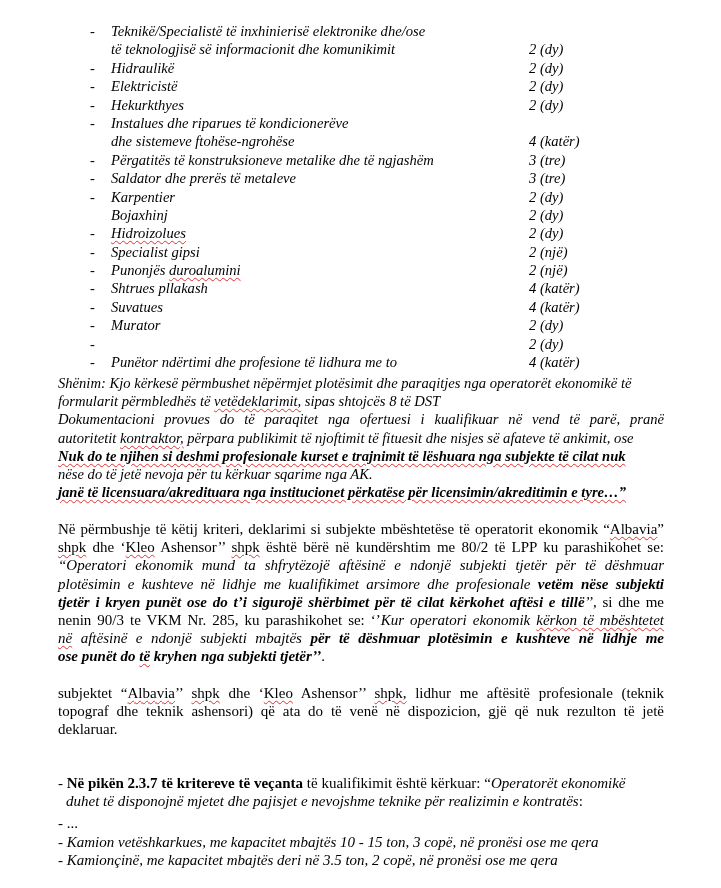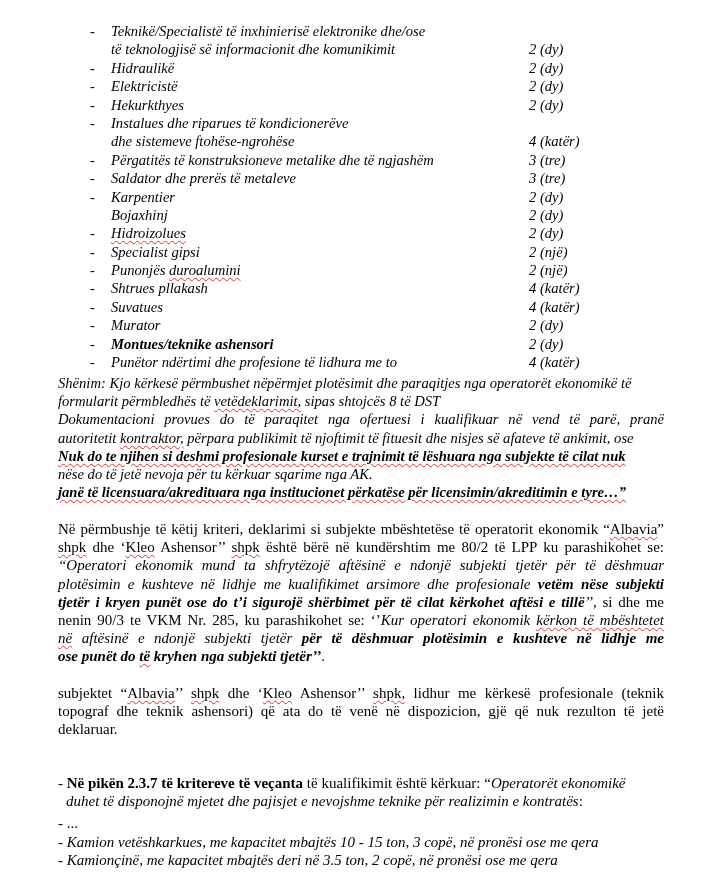--- a/index.html
+++ b/index.html
@@ -100,21 +100,20 @@
       <span class="label">Suvatues</span>
       <span class="count">4 (katër)</span>
     </div>
     <div class="li">
       <span class="dash">-</span>
       <span class="label">Murator</span>
       <span class="count">2 (dy)</span>
     </div>
     <div class="li bold">
       <span class="dash">-</span>
-      <span class="label">Montues/teknike ashensori</span>
       <span class="count">2 (dy)</span>
     </div>
     <div class="li">
       <span class="dash">-</span>
       <span class="label">Punëtor ndërtimi dhe profesione të lidhura me to</span>
       <span class="count">4 (katër)</span>
     </div>
   </div>
 
   <div class="block it" style="top:374px;">
@@ -127,26 +126,26 @@
     <span class="line bd sq">janë të licensuara/akredituara nga institucionet përkatëse për licensimin/akreditimin e tyre…”</span>
   </div>
 
   <div class="block" style="top:520px; font-size:15px;">
     <span class="jline"><span>Në përmbushje të këtij kriteri, deklarimi si subjekte mbështetëse të operatorit ekonomik “</span><span class="sq">Albavia</span><span>”</span></span>
     <span class="jline"><span class="sq">shpk</span><span> dhe ‘</span><span class="sq">Kleo</span><span> Ashensor’’ </span><span class="sq">shpk</span><span> është bërë në kundërshtim me 80/2 të LPP ku parashikohet se:</span></span>
     <span class="jline it">“Operatori ekonomik mund ta shfrytëzojë aftësinë e ndonjë subjekti tjetër për të dëshmuar</span>
     <span class="jline it"><span>plotësimin e kushteve në lidhje me kualifikimet arsimore dhe profesionale </span><span class="bd">vetëm nëse subjekti</span></span>
     <span class="jline"><span class="bd it">tjetër i kryen punët ose do t’i sigurojë shërbimet për të cilat kërkohet aftësi e tillë</span><span class="it">’’</span><span>, si dhe me</span></span>
     <span class="jline"><span>nenin 90/3 te VKM Nr. 285, ku parashikohet se: ‘’</span><span class="it">Kur operatori ekonomik </span><span class="it sq">kërkon të mbështetet</span></span>
-    <span class="jline it"><span class="sq">në</span><span> aftësinë e ndonjë subjekti tjetër </span><span class="bd">për të dëshmuar plotësimin e kushteve në lidhje me</span></span>
+    <span class="jline it"><span class="sq">në</span><span> aftësinë e ndonjë subjekti mbajtës </span><span class="bd">për të dëshmuar plotësimin e kushteve në lidhje me</span></span>
     <span class="line it bd"><span>ose punët do </span><span class="sq">të</span><span> kryhen nga subjekti tjetër’’</span><span style="font-weight:normal;font-style:normal">.</span></span>
   </div>
 
   <div class="block" style="top:684px; font-size:15px;">
-    <span class="jline"><span>subjektet “</span><span class="sq">Albavia</span><span>’’ </span><span class="sq">shpk</span><span> dhe ‘</span><span class="sq">Kleo</span><span> Ashensor’’ </span><span class="sq">shpk,</span><span> lidhur me kërkesë profesionale (teknik</span></span>
+    <span class="jline"><span>subjektet “</span><span class="sq">Albavia</span><span>’’ </span><span class="sq">shpk</span><span> dhe ‘</span><span class="sq">Kleo</span><span> Ashensor’’ </span><span class="sq">shpk,</span><span> lidhur me aftësitë profesionale (teknik</span></span>
     <span class="jline">topograf dhe teknik ashensori) që ata do të venë në dispozicion, gjë që nuk rezulton të jetë</span>
     <span class="line">deklaruar.</span>
   </div>
 
   <div class="block" style="top:774px; width:650px; font-size:15px;">
     <span class="line"><span>- </span><span class="bd">Në pikën 2.3.7 të kritereve të veçanta</span><span> të kualifikimit është kërkuar: “</span><span class="it">Operatorët ekonomikë</span></span>
     <span class="line it" style="padding-left:8px;"><span>duhet të disponojnë mjetet dhe pajisjet e nevojshme teknike për realizimin e kontratës</span><span style="font-style:normal">:</span></span>
     <span class="line" style="margin-top:4px;">- ...</span>
     <span class="line"><span>- </span><span class="it">Kamion vetëshkarkues, me kapacitet mbajtës 10 - 15 ton, 3 copë, në pronësi ose me qera</span></span>
     <span class="line"><span>- </span><span class="it">Kamionçinë, me kapacitet mbajtës deri në 3.5 ton, 2 copë, në pronësi ose me qera</span></span>

